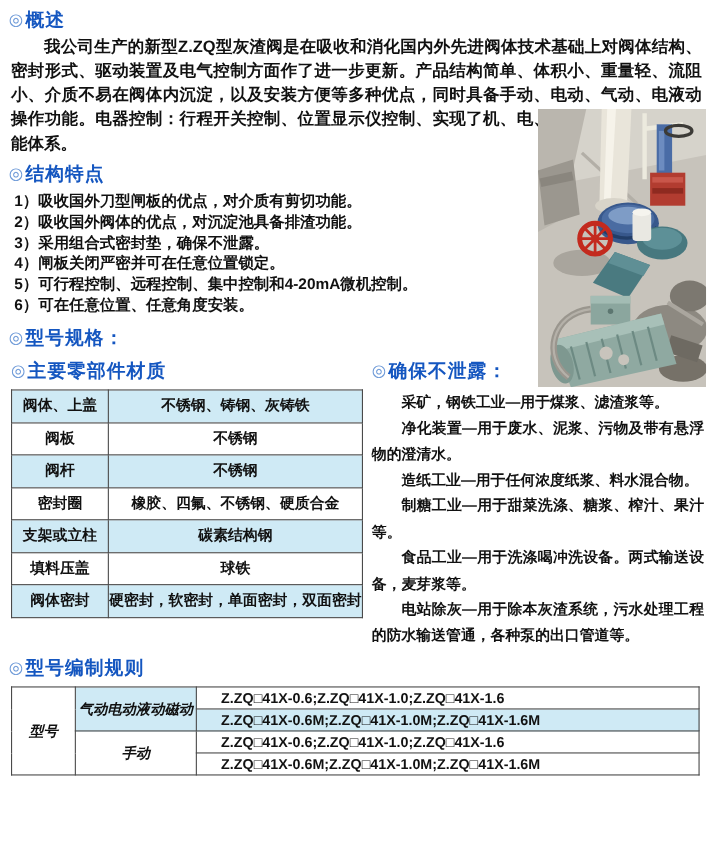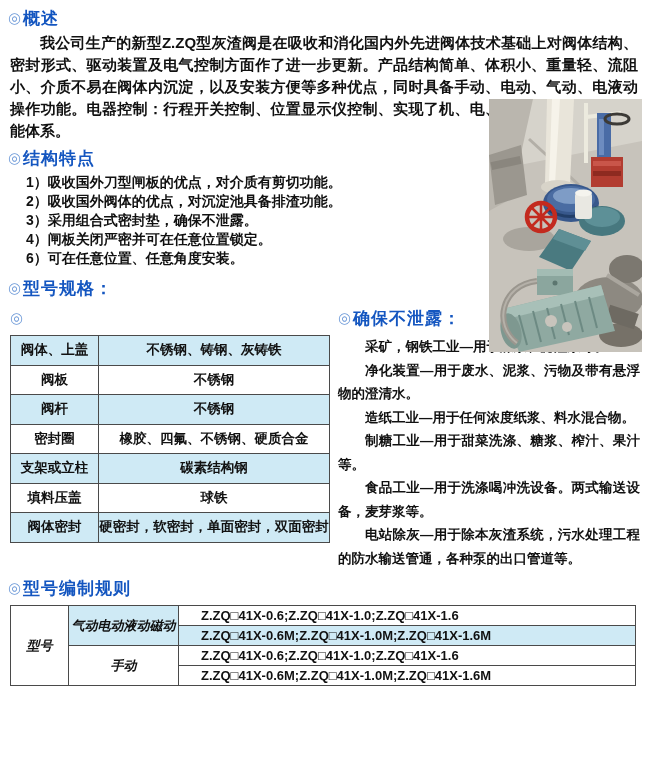--- a/index.html
+++ b/index.html
@@ -36,21 +36,21 @@
     margin: 2px 8px 0 10px;
     width: 628px;
     font-size: 15px;
     font-weight: bold;
     line-height: 22px;
     text-indent: 2em;
     text-align: justify;
   }
 
   
-  .line-list { margin: 3px 0 0 26px; }
+  .line-list { margin: 3px 0 0 13px; }
   .line-list .ln {
     font-size: 14px;
     font-weight: bold;
     line-height: 19px;
     white-space: nowrap;
   }
   .models-list { margin: 2px 0 0 26px; }
   .models-list .ln {
     font-size: 13px;
     font-weight: bold;
@@ -130,34 +130,36 @@
 
   <div class="sec-head">
     <span class="bullet">◎</span>
     <span>结构特点</span>
   </div>
   <div class="line-list">
     <div class="ln">1）吸收国外刀型闸板的优点，对介质有剪切功能。</div>
     <div class="ln">2）吸收国外阀体的优点，对沉淀池具备排渣功能。</div>
     <div class="ln">3）采用组合式密封垫，确保不泄露。</div>
     <div class="ln">4）闸板关闭严密并可在任意位置锁定。</div>
+    <div class="ln">5）可行程控制、远程控制、集中控制和4-20mA微机控制。</div>
     <div class="ln">6）可在任意位置、任意角度安装。</div>
   </div>
 
   <div class="sp8"></div>
 
   <div class="sec-head">
     <span class="bullet">◎</span>
     <span>型号规格：</span>
   </div>
 
   <div class="two-col">
     <div class="col-left">
       <div class="sec-head" style="margin-left:0;">
         <span class="bullet">◎</span>
+        <span>主要零部件材质</span>
       </div>
       <table class="materials-table">
         <tbody>
             <tr class="hl">
           <td class="part">阀体、上盖</td>
           <td>不锈钢、铸钢、灰铸铁</td>
         </tr>
         <tr>
           <td class="part">阀板</td>
           <td>不锈钢</td>

